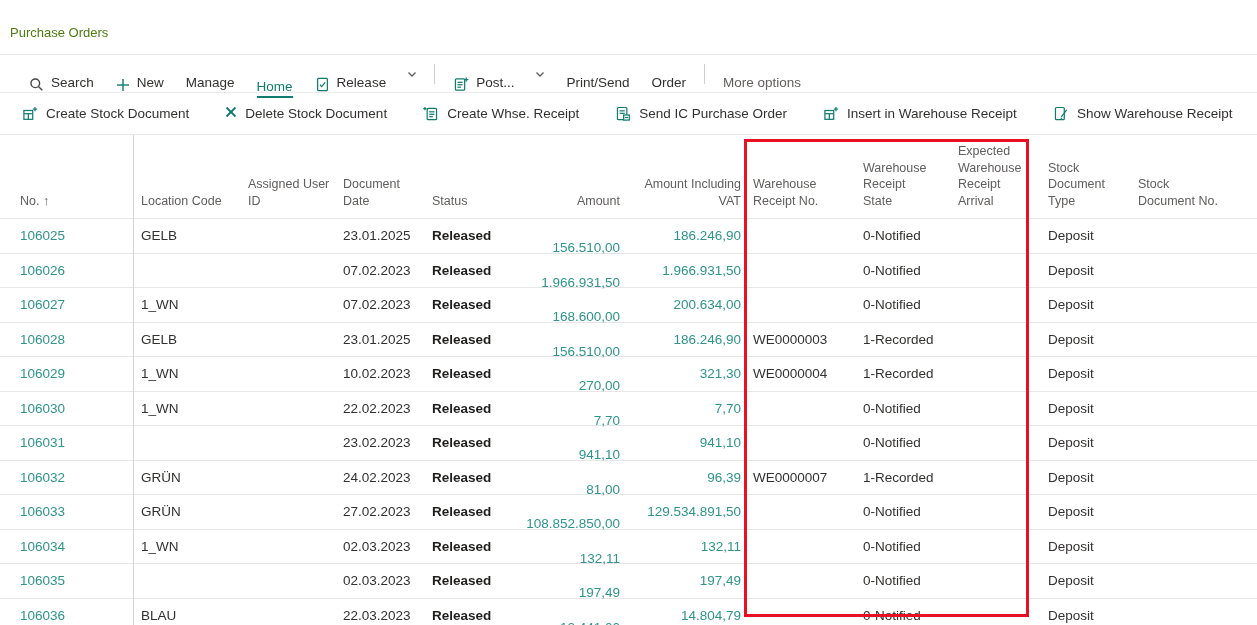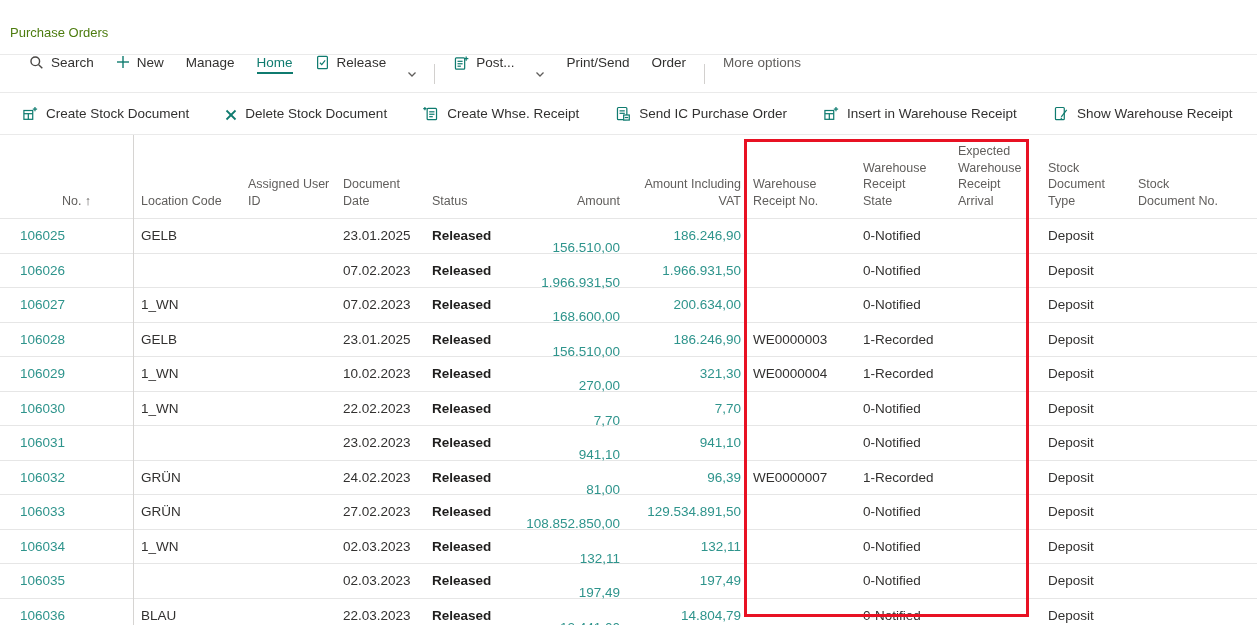--- a/index.html
+++ b/index.html
@@ -3,38 +3,38 @@
 <meta charset="utf-8">
 <style>
   html,body{margin:0;padding:0;background:#fff;}
   .page{position:relative;width:1257px;height:625px;overflow:hidden;background:#fff;
         font-family:"Liberation Sans",sans-serif;color:#323130;}
   
   .titlebar{height:54px;box-sizing:border-box;padding:25px 0 0 10px;font-size:13px;color:#4d7c0f;}
   
   .actionbar1{height:39px;box-sizing:border-box;border-top:1px solid #eaeaea;border-bottom:1px solid #eaeaea;
               display:flex;align-items:center;padding-left:18px;font-size:13.5px;}
-  .abitem{display:flex;align-items:flex-start;gap:7px;padding:0 11px;height:100%;cursor:pointer;color:#323130;white-space:nowrap;}
+  .abitem{display:flex;align-items:flex-end;gap:7px;padding:0 11px;height:100%;cursor:pointer;color:#323130;white-space:nowrap;}
   .abitem .lbl{padding-bottom:2px;}
   .abitem.active .lbl{color:var(--accent);border-bottom:2px solid var(--accent);margin-bottom:-6px;}
   .abitem .icon{display:flex;align-items:center;color:var(--accent);}
   .abitem .icon.dark{color:#484644;}
   .chevbtn{display:flex;align-items:center;padding:0 9px;height:100%;color:#605e5c;cursor:pointer;}
   .vdiv{width:1px;height:20px;background:#d2d0ce;margin:0 7px;}
   .gray .lbl{color:#605e5c;}
   
   .actionbar2{height:42px;box-sizing:border-box;border-bottom:1px solid #eaeaea;
               display:flex;align-items:center;padding-left:22px;gap:36px;font-size:13.5px;}
-  .ab2item{display:flex;align-items:flex-end;gap:8px;cursor:pointer;white-space:nowrap;color:#323130;}
+  .ab2item{display:flex;align-items:flex-start;gap:8px;cursor:pointer;white-space:nowrap;color:#323130;}
   .ab2item .icon{display:flex;align-items:center;color:var(--accent);}
   
   .thead{display:flex;align-items:flex-end;height:83px;box-sizing:border-box;padding-bottom:9px;
          font-size:12.5px;color:#605e5c;line-height:1.32;}
   .hcell{box-sizing:border-box;padding-left:8px;white-space:pre-line;cursor:pointer;}
-  .hcell:first-child{padding-left:20px;text-align:center;}
+  .hcell:first-child{padding-left:20px;}
   .hcell.right{text-align:right;padding-right:4px;}
   .tbody{border-bottom:1px solid #e6e6e6;}
   .trow{display:flex;align-items:center;height:33.5px;border-top:1px solid #e6e6e6;font-size:13.5px;cursor:pointer;}
   .tcell{box-sizing:border-box;padding-left:8px;white-space:nowrap;overflow:hidden;}
   .tcell:first-child{padding-left:20px;}
   .tcell.right{text-align:right;padding-right:4px;padding-left:0;}
   
   .hcell:nth-child(1),.tcell:nth-child(1){width:133px;}
   .hcell:nth-child(2),.tcell:nth-child(2){width:107px;}
   .hcell:nth-child(3),.tcell:nth-child(3){width:95px;}

